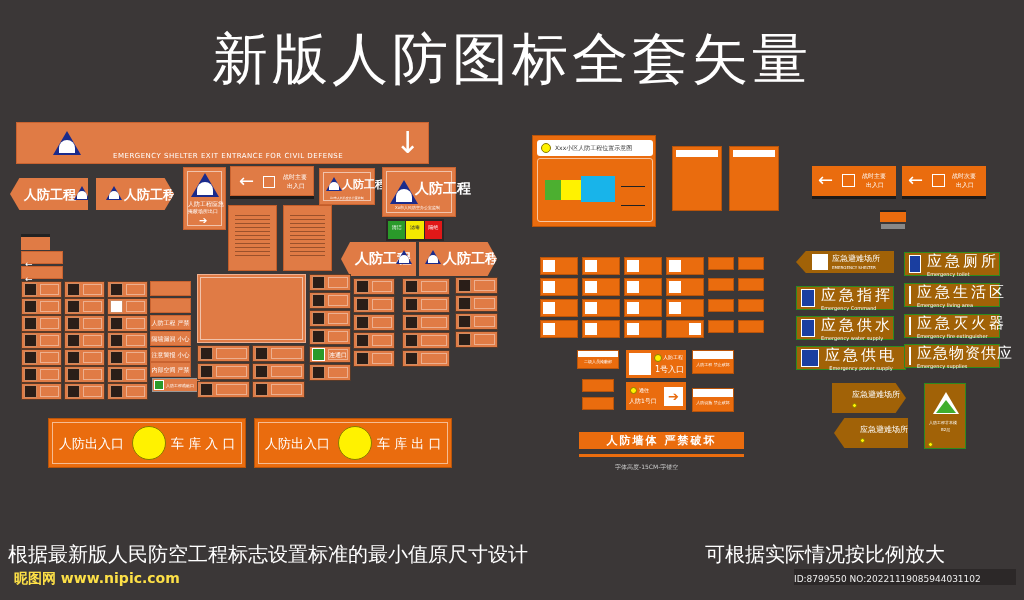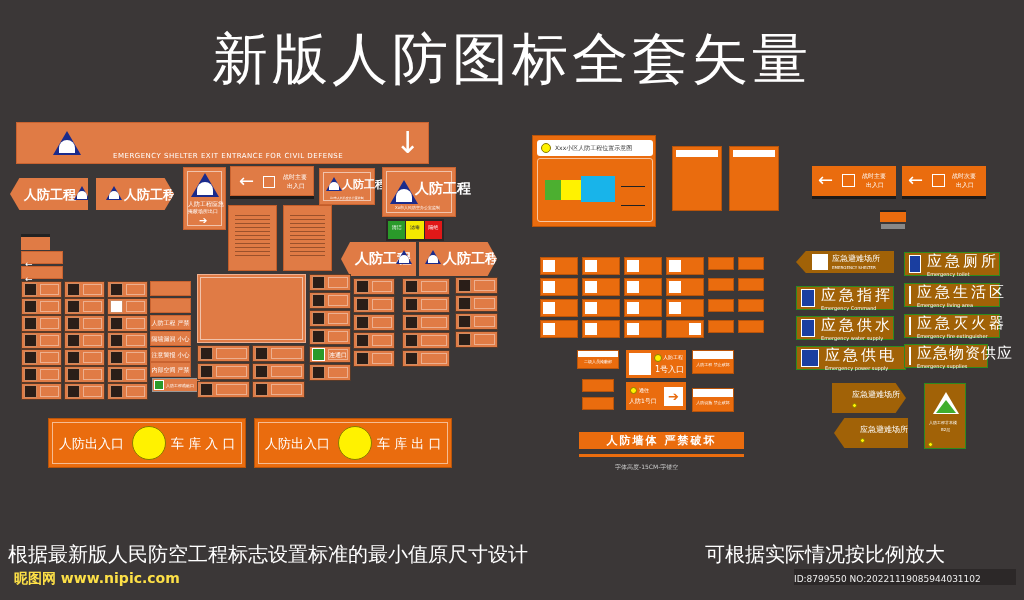--- a/index.html
+++ b/index.html
@@ -546,28 +546,28 @@
       <div class="s txt">Emergency water supply</div>
     </div>
 </div>
 <div class="abs g gsign" style="left:904px;top:314px;width:96px;height:24px;">
   <div class="ib" style="width:18px;height:18px;margin:0 6px 0 4px;background:#d81c1c;"></div>
   <div>
       <div class="t txt">应急灭火器</div>
       <div class="s txt">Emergency fire extinguisher</div>
     </div>
 </div>
-<div class="abs g gsign" style="left:796px;top:346px;width:110px;height:24px;">
+<div class="abs g gsign" style="left:796px;top:346px;width:110px;height:24px;text-align:center;">
   <div class="ib" style="width:18px;height:18px;margin:0 6px 0 4px;"></div>
   <div>
       <div class="t txt">应急供电</div>
       <div class="s txt">Emergency power supply</div>
     </div>
 </div>
-<div class="abs g gsign" style="left:904px;top:344px;width:84px;height:24px;">
+<div class="abs g gsign" style="left:904px;top:344px;width:96px;height:24px;">
   <div class="ib" style="width:18px;height:18px;margin:0 6px 0 4px;"></div>
   <div>
       <div class="t txt" style="letter-spacing:1px;">应急物资供应</div>
       <div class="s txt">Emergency supplies</div>
     </div>
 </div>
 
 <div class="abs g" style="left:832px;top:383px;width:74px;height:30px;clip-path:polygon(0 0,86% 0,100% 50%,86% 100%,0 100%);">
   <div class="abs txt" style="left:20px;top:6px;font-size:8px;">应急避难场所</div>
   <div class="abs yc" style="left:20px;top:20px;width:5px;height:5px;"></div>

